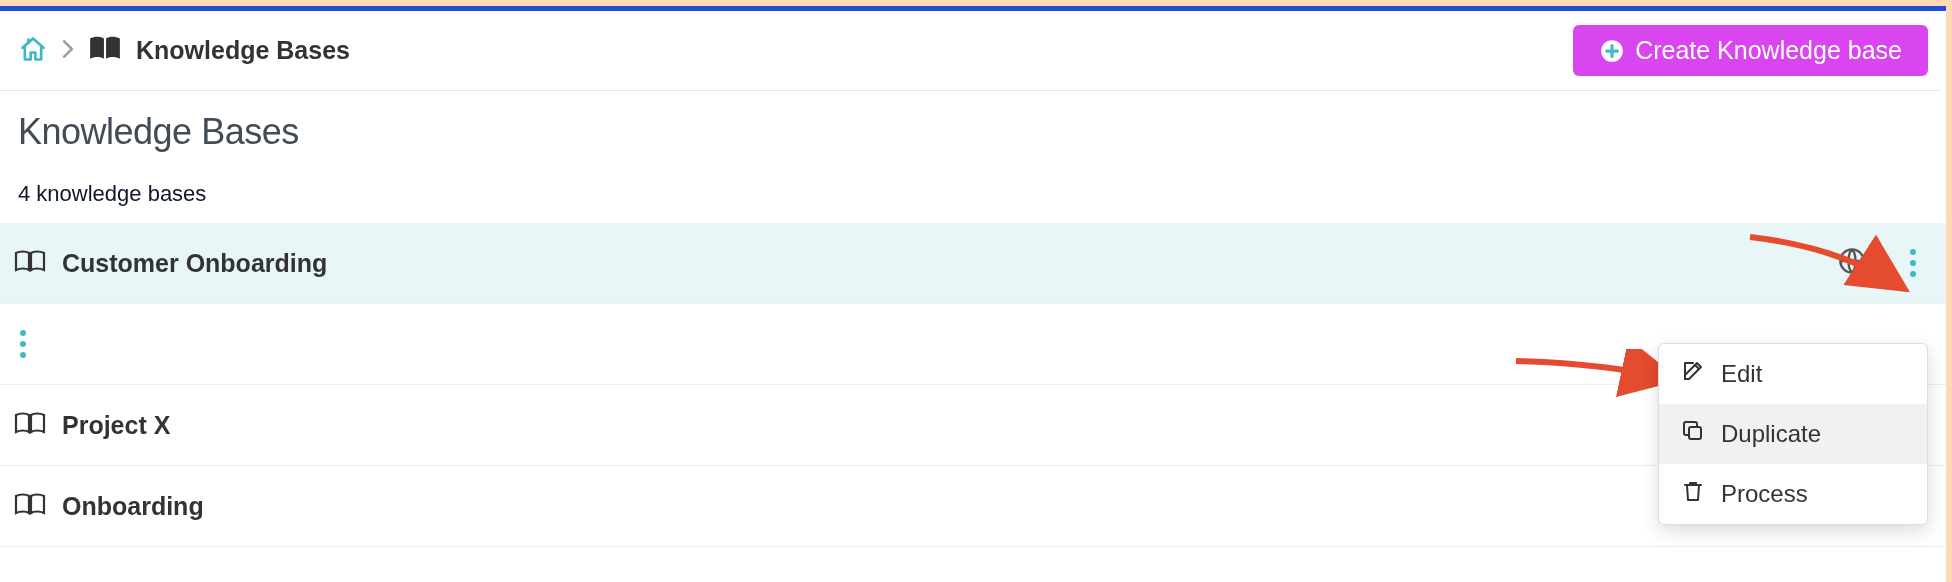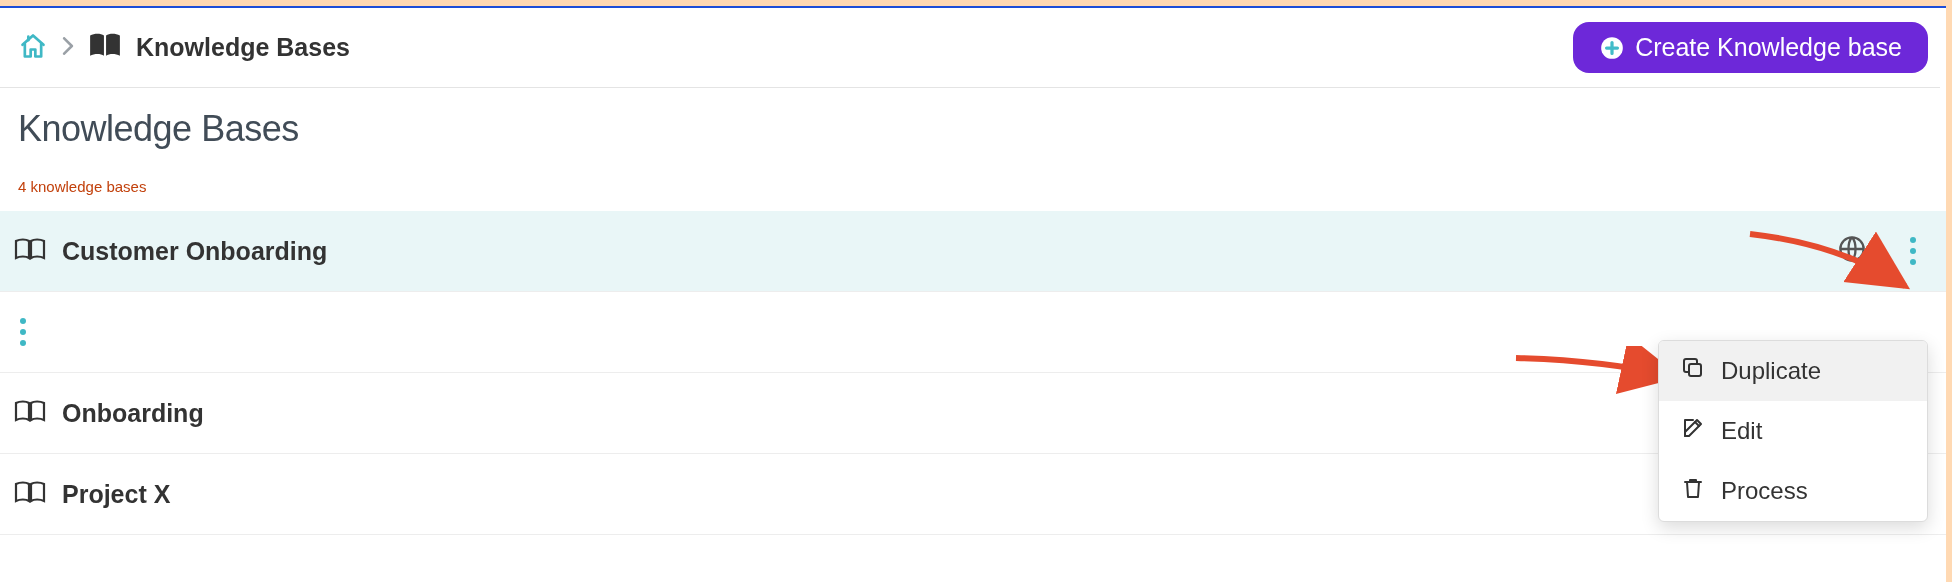--- a/index.html
+++ b/index.html
@@ -1,31 +1,31 @@
 <!DOCTYPE html>
 <html><head>
 <meta charset="utf-8">
 <style>
   * { box-sizing: border-box; margin: 0; padding: 0; }
   html, body { width: 1952px; height: 582px; font-family: -apple-system, BlinkMacSystemFont, "Segoe UI", Helvetica, Arial, sans-serif; color: #333; background: #fff; }
   .outer { width: 1952px; height: 582px; background: #ffd9b3; padding: 6px 6px 0 0; }
-  .panel { width: 100%; height: 100%; background: #fff; border-top: 2px solid #1d4ed8; display: flex; flex-direction: column; position: relative; }
+  .panel { width: 100%; height: 100%; background: #fff; border-top: 5px solid #1d4ed8; display: flex; flex-direction: column; position: relative; }
   
   .topbar { display: flex; align-items: center; justify-content: space-between; padding: 14px 18px 14px 18px; }
   .crumbs { display: flex; align-items: center; gap: 14px; }
   .home-icon { color: #3fb8c5; }
   .chevron { color: #9aa0a6; font-size: 20px; line-height: 1; }
   .crumb-current { display: flex; align-items: center; gap: 14px; font-weight: 700; font-size: 25px; color: #333; }
-  .create-btn { display: flex; align-items: center; gap: 10px; background: #6d28d9; color: #fff; font-size: 25px; font-weight: 500; padding: 11px 26px; border-radius: 16px; border: none; cursor: pointer; }
+  .create-btn { display: flex; align-items: center; gap: 10px; background: #d946ef; color: #fff; font-size: 25px; font-weight: 500; padding: 11px 26px; border-radius: 6px; border: none; cursor: pointer; }
   .plus-circle { display:inline-flex; align-items:center; justify-content:center; }
   
   .divider { height: 1px; background: #e4e4e4; margin: 0 6px 0 0; }
   
   .heading { font-size: 36px; font-weight: 400; color: #414c57; padding: 20px 18px 6px 18px; letter-spacing: -0.5px; }
-  .subcount { font-size: 15px; color: #c2410c; padding: 22px 18px 16px 18px; }
+  .subcount { font-size: 22px; color: #0f172a; padding: 22px 18px 16px 18px; }
   
   .kb-list { display: flex; flex-direction: column; }
   .kb-row { display: flex; align-items: center; justify-content: space-between; padding: 20px 24px 20px 14px; border-bottom: 1px solid #ededed; cursor: pointer; position: relative; }
   .kb-row.highlight { background: #e9f6f7; }
   .kb-left { display: flex; align-items: center; gap: 16px; }
   .kb-name { font-size: 25px; font-weight: 700; color: #333; }
   .kb-right { display: flex; align-items: center; gap: 38px; }
   .globe { color: #555; }
   .kebab { display: flex; flex-direction: column; gap: 5px; padding: 6px; cursor: pointer; }
   .kebab span { width: 6px; height: 6px; border-radius: 50%; background: #3fb8c5; display:block; }
@@ -121,77 +121,77 @@
     </div>
 
     <div class="kb-row">
       <div class="kb-left">
         <span>
           <svg width="32" height="26" viewBox="0 0 32 24" class="book-outline">
                 <path d="M2 4 C6 2 12 2 15 4 V21 C12 19 6 19 2 21 Z"></path>
                 <path d="M30 4 C26 2 20 2 17 4 V21 C20 19 26 19 30 21 Z"></path>
               </svg>
         </span>
-        <span class="kb-name">Onboarding</span>
-      </div>
-      <div class="kb-right">
-        <span class="kebab">
-              <span></span>
-              <span></span>
-              <span></span>
-            </span>
-      </div>
-    </div>
-
-    <div class="kb-row">
-      <div class="kb-left">
-        <span>
-          <svg width="32" height="26" viewBox="0 0 32 24" class="book-outline">
-                <path d="M2 4 C6 2 12 2 15 4 V21 C12 19 6 19 2 21 Z"></path>
-                <path d="M30 4 C26 2 20 2 17 4 V21 C20 19 26 19 30 21 Z"></path>
-              </svg>
-        </span>
         <span class="kb-name">Project X</span>
       </div>
       <div class="kb-right">
         <span class="globe">
           <svg width="28" height="28" viewBox="0 0 24 24" fill="none" stroke="#555" stroke-width="2">
                 <circle cx="12" cy="12" r="10"></circle>
                 <path d="M2 12 H22 M12 2 C8 6 8 18 12 22 M12 2 C16 6 16 18 12 22"></path>
               </svg>
         </span>
         <span class="kebab">
               <span></span>
               <span></span>
               <span></span>
             </span>
       </div>
     </div>
 
+    <div class="kb-row">
+      <div class="kb-left">
+        <span>
+          <svg width="32" height="26" viewBox="0 0 32 24" class="book-outline">
+                <path d="M2 4 C6 2 12 2 15 4 V21 C12 19 6 19 2 21 Z"></path>
+                <path d="M30 4 C26 2 20 2 17 4 V21 C20 19 26 19 30 21 Z"></path>
+              </svg>
+        </span>
+        <span class="kb-name">Onboarding</span>
+      </div>
+      <div class="kb-right">
+        <span class="kebab">
+              <span></span>
+              <span></span>
+              <span></span>
+            </span>
+      </div>
+    </div>
+
   </div>
 
   <div class="menu">
-    <div class="menu-item hover">
-      <span>
-        <svg width="24" height="24" viewBox="0 0 24 24" fill="none" stroke="#333" stroke-width="2" stroke-linejoin="round">
-              <rect x="8" y="8" width="12" height="12" rx="2"></rect>
-              <path d="M16 8 V5 a2 2 0 0 0 -2 -2 H5 a2 2 0 0 0 -2 2 V14 a2 2 0 0 0 2 2 H8"></path>
-            </svg>
-      </span>
-      <span>Duplicate</span>
-    </div>
     <div class="menu-item">
       <span>
         <svg width="24" height="24" viewBox="0 0 24 24" fill="none" stroke="#333" stroke-width="2" stroke-linecap="round" stroke-linejoin="round">
               <path d="M4 16 L4 20 L8 20 L20 8 L16 4 Z"></path>
               <path d="M14 6 L18 10"></path>
               <path d="M4 20 L4 4 L12 4"></path>
             </svg>
       </span>
       <span>Edit</span>
+    </div>
+    <div class="menu-item hover">
+      <span>
+        <svg width="24" height="24" viewBox="0 0 24 24" fill="none" stroke="#333" stroke-width="2" stroke-linejoin="round">
+              <rect x="8" y="8" width="12" height="12" rx="2"></rect>
+              <path d="M16 8 V5 a2 2 0 0 0 -2 -2 H5 a2 2 0 0 0 -2 2 V14 a2 2 0 0 0 2 2 H8"></path>
+            </svg>
+      </span>
+      <span>Duplicate</span>
     </div>
     <div class="menu-item">
       <span>
         <svg width="24" height="24" viewBox="0 0 24 24" fill="none" stroke="#333" stroke-width="2" stroke-linecap="round" stroke-linejoin="round">
               <path d="M4 6 H20"></path>
               <path d="M9 6 V4 H15 V6"></path>
               <path d="M6 6 L7 21 H17 L18 6"></path>
             </svg>
       </span>
       <span>Process</span>

